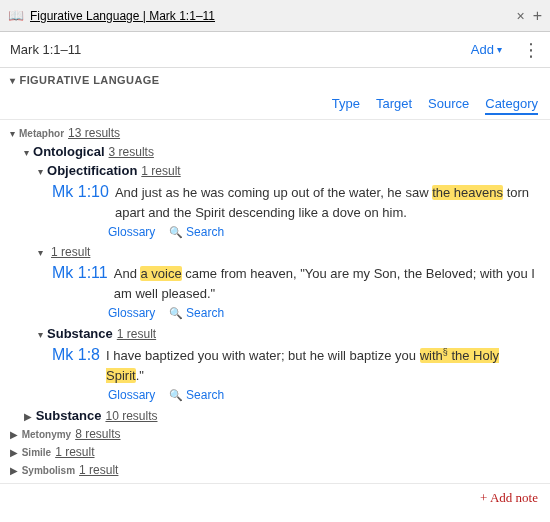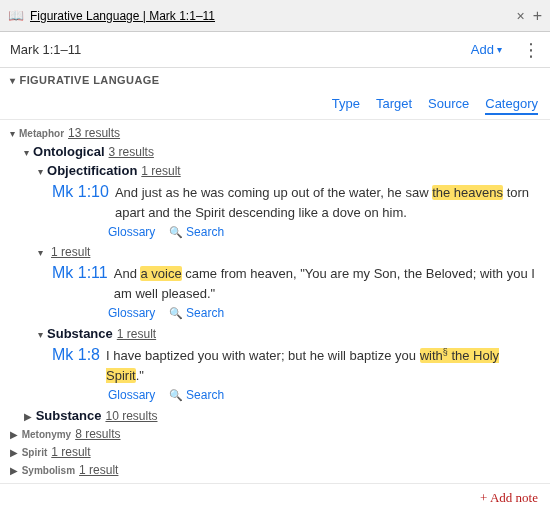--- a/index.html
+++ b/index.html
@@ -336,21 +336,21 @@
   </div>
 
   <div class="tree-row indent-1">
     <span class="toggle-arrow">▶</span>
     <span class="category-label">Metonymy</span>
     <span class="result-count">8 results</span>
   </div>
 
   <div class="tree-row indent-1">
     <span class="toggle-arrow">▶</span>
-    <span class="category-label">Spirit</span>
+    <span class="category-label">Simile</span>
     <span class="result-count">1 result</span>
   </div>
 
   <div class="tree-row indent-1">
     <span class="toggle-arrow">▶</span>
     <span class="category-label">Symbolism</span>
     <span class="result-count">1 result</span>
   </div>
 
 </div>

